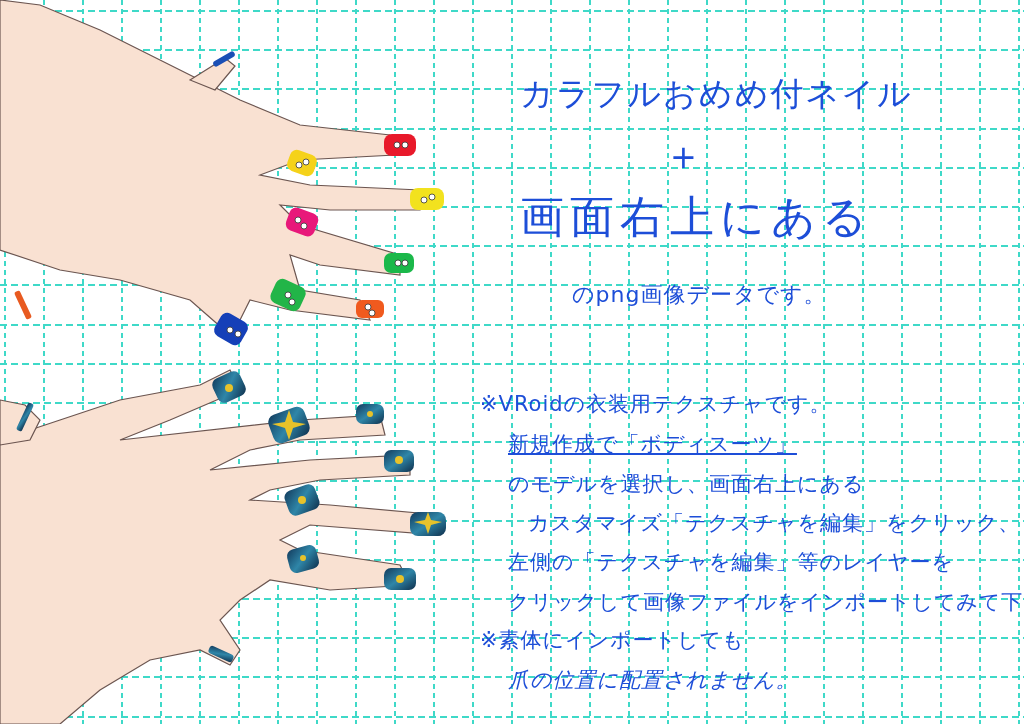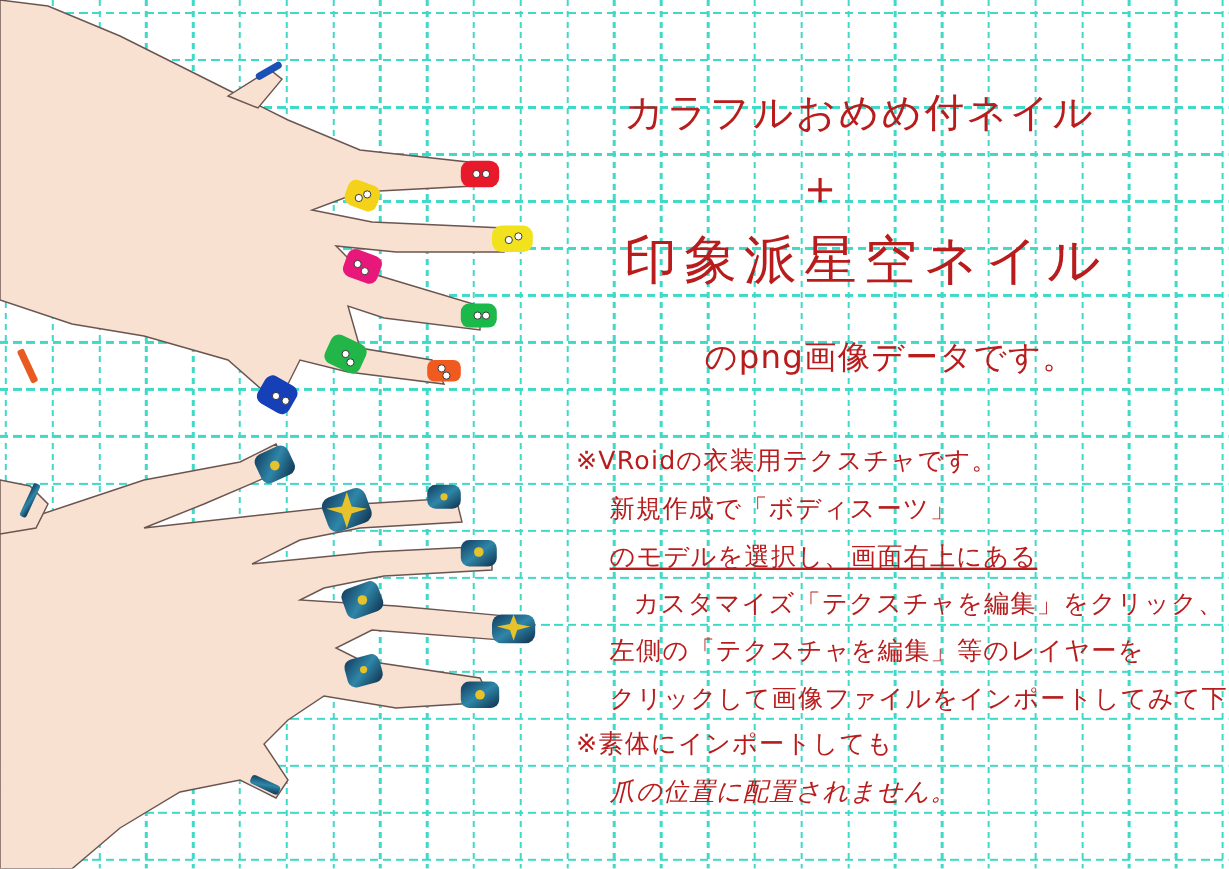--- a/index.html
+++ b/index.html
@@ -17,29 +17,29 @@
     -webkit-mask-position: 4px 0; mask-position: 4px 0;
   }
   .grid-h {
     background-image:
       repeating-linear-gradient(to right, #3fd9c8 0 7px, transparent 7px 11px);
     -webkit-mask-image: repeating-linear-gradient(to bottom, #000 0 2px, transparent 2px 39.2px);
     mask-image: repeating-linear-gradient(to bottom, #000 0 2px, transparent 2px 39.2px);
     -webkit-mask-position: 0 10px; mask-position: 0 10px;
   }
   .illustration { position:absolute; left:0; top:0; width:470px; height:724px; }
-  .text { position:absolute; color:#b91c1c; white-space:nowrap; letter-spacing:1px; }
+  .text { position:absolute; color:#1d4ed8; white-space:nowrap; letter-spacing:1px; }
   .title1 { left:520px; top:72px; font-size:33px; letter-spacing:2px; }
   .plus { left:670px; top:138px; font-size:32px; }
   .title2 { left:520px; top:188px; font-size:44px; letter-spacing:6px; }
-  .subtitle { left:572px; top:280px; font-size:27px;margin-left:15px; }
-  .note { font-size:21px; }
+  .subtitle { left:572px; top:280px; font-size:22px; }
+  .note { font-size:21px;margin-top:20px; }
   .n1 { left:480px; top:370px; }
-  .n2 { left:508px; top:410px; }
-  .n3 { left:508px; top:450px;text-decoration:underline; }
+  .n2 { left:508px; top:410px;text-decoration:underline; }
+  .n3 { left:508px; top:450px; }
   .n4 { left:528px; top:489px; }
   .n5 { left:508px; top:528px; }
   .n6 { left:508px; top:568px; }
   .n7 { left:480px; top:606px; }
   .n8 { left:508px; top:646px;font-style:italic; }
 </style>
 </head>
 <body>
 
 <div class="grid-v"></div>
@@ -113,21 +113,21 @@
       <circle cx="370" cy="414" r="3"></circle>
     <circle cx="399" cy="460" r="4"></circle>
       <circle cx="302" cy="500" r="4"></circle>
     <circle cx="303" cy="558" r="3"></circle>
       <circle cx="400" cy="579" r="4"></circle>
   </g>
 </svg>
 
 <div class="text title1">カラフルおめめ付ネイル</div>
 <div class="text plus">+</div>
-<div class="text title2">印象派星空ネイル</div>
+<div class="text title2">画面右上にある</div>
 <div class="text subtitle">のpng画像データです。</div>
 
 <div class="text note n1">※VRoidの衣装用テクスチャです。</div>
 <div class="text note n2">新規作成で「ボディスーツ」</div>
 <div class="text note n3">のモデルを選択し、画面右上にある</div>
 <div class="text note n4">カスタマイズ「テクスチャを編集」をクリック、</div>
 <div class="text note n5">左側の「テクスチャを編集」等のレイヤーを</div>
 <div class="text note n6">クリックして画像ファイルをインポートしてみて下さい。</div>
 <div class="text note n7">※素体にインポートしても</div>
 <div class="text note n8">爪の位置に配置されません。</div>

